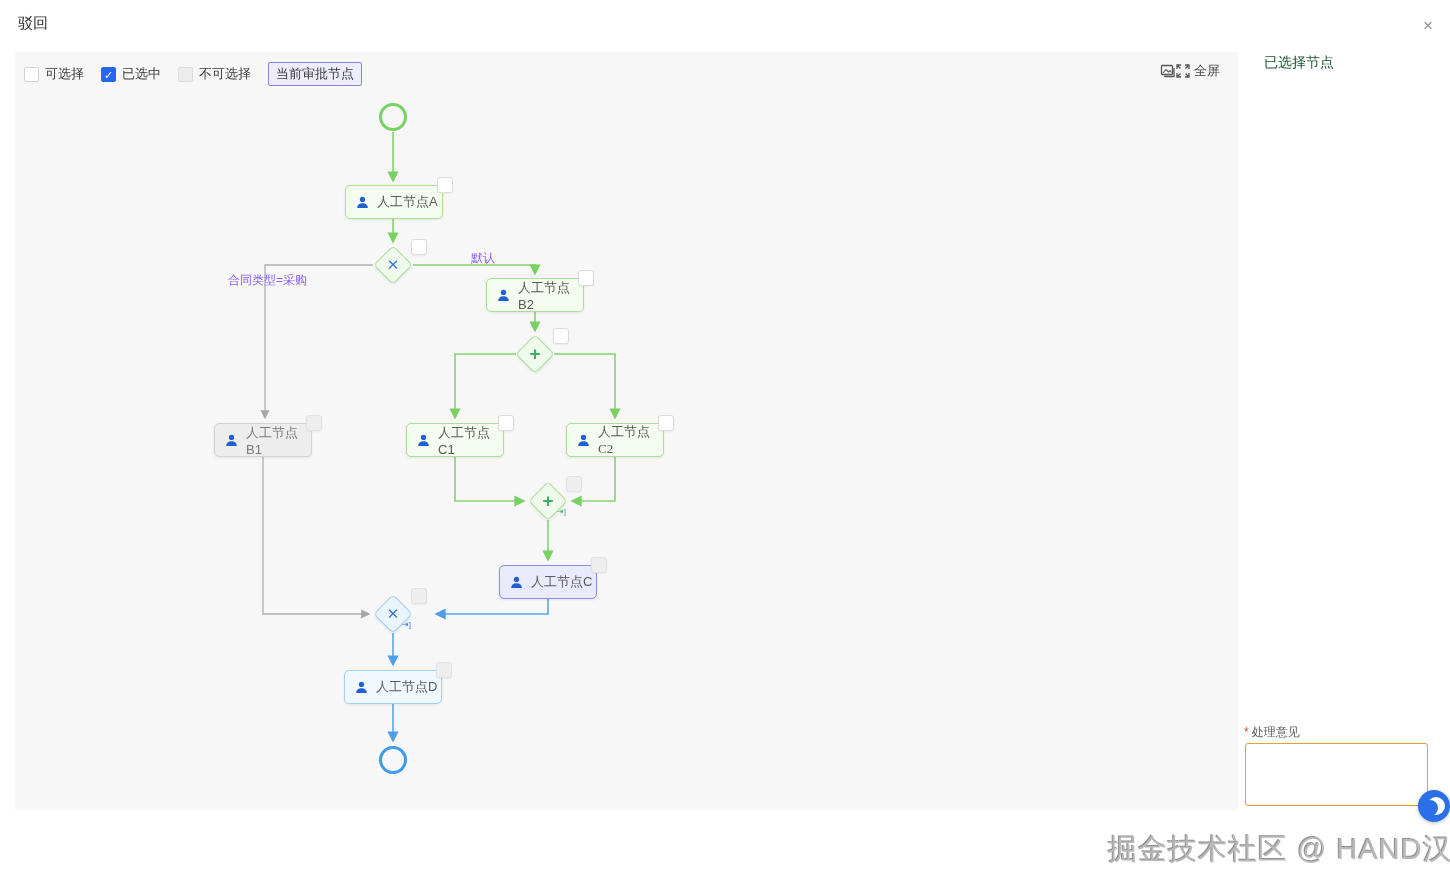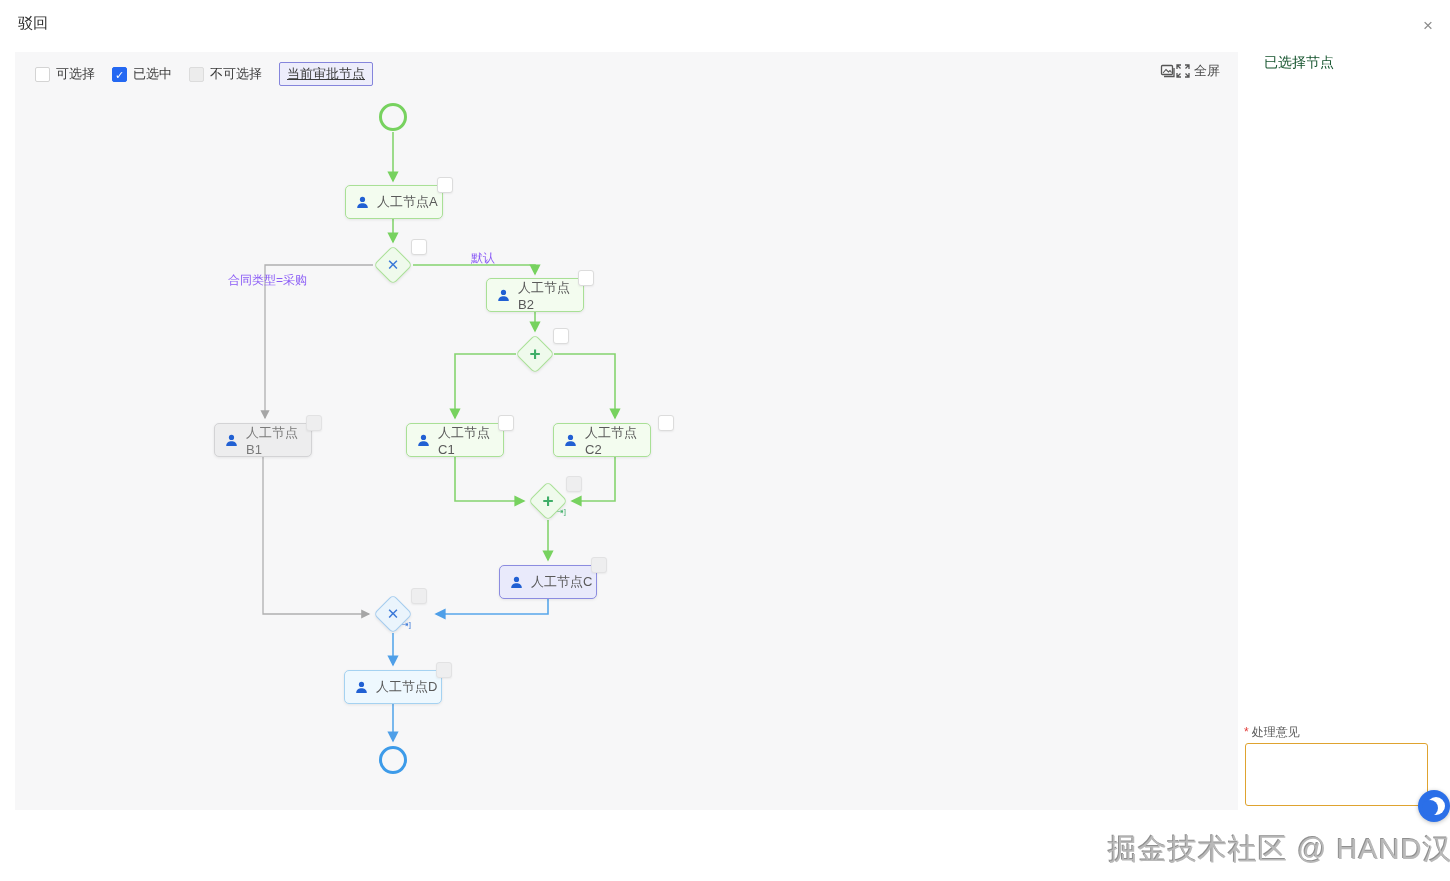--- a/index.html
+++ b/index.html
@@ -9,29 +9,29 @@
   .dialog { position:relative; width:1333px; height:881px; background:#fff; }
 
   
   .hdr-title { position:absolute; left:18px; top:14px; font-size:15px; color:#2d2d2d; font-weight:500; }
   .hdr-close { position:absolute; left:1416px; top:14px; width:24px; height:24px; color:#8c8c8c;
     font-size:17px; line-height:24px; text-align:center; cursor:pointer; }
 
   
   .canvas { position:absolute; left:15px; top:52px; width:1223px; height:758px; background:#f7f7f8; }
 
-  .legend { position:absolute; left:20px; top:10px; display:flex; align-items:center; gap:17px;
+  .legend { position:absolute; left:9px; top:10px; display:flex; align-items:center; gap:17px;
     font-size:13px; color:#3a3a3a; }
   .legend-item { display:flex; align-items:center; gap:6px; }
   .cbx { width:15px; height:15px; border-radius:2px; border:1px solid #d4d4d4; background:#fff; }
   .cbx.checked { background:#2468f2; border-color:#2468f2; color:#fff; font-size:11px; line-height:14px;
     text-align:center; font-weight:bold; }
   .cbx.disabled { background:#ececec; border-color:#dcdcdc; }
   .chip-current { border:1px solid #8585dc; background:#ededfb; color:#3a3a3a; font-size:13px;
-    padding:2px 7px; border-radius:2px;text-decoration:underline; }
+    padding:2px 7px; border-radius:2px; }
 
   .canvas-tools { position:absolute; right:18px; top:10px; display:flex; align-items:center; 
     color:#4a4a4a; font-size:13px; }
   .tool { display:flex; align-items:center; gap:4px; cursor:pointer; }
 
   
   .edges { position:absolute; left:0; top:0; }
   .evt-circle { position:absolute; border-radius:50%; background:transparent; }
   .evt-start { left:364px; top:51px; width:28px; height:28px; border:3px solid #77d25f; }
   .evt-end   { left:364px; top:694px; width:28px; height:28px; border:3px solid #3d9be9; }
@@ -201,21 +201,21 @@
         </svg>
       <span>人工节点B2</span>
     </div>
     <div class="node" style="left:391px; top:371px;">
       <svg class="person" width="13" height="13" viewBox="0 0 13 13">
           <circle cx="6.5" cy="3.4" r="2.6" fill="#2160d3"></circle>
           <path d="M1.2 12 C1.2 8.6 4 7.2 6.5 7.2 C9 7.2 11.8 8.6 11.8 12 Z" fill="#2160d3"></path>
         </svg>
       <span>人工节点C1</span>
     </div>
-    <div class="node" style="left:538px; top:371px;">
+    <div class="node" style="left:551px; top:371px;font-family:Liberation Serif, serif;">
       <svg class="person" width="13" height="13" viewBox="0 0 13 13">
           <circle cx="6.5" cy="3.4" r="2.6" fill="#2160d3"></circle>
           <path d="M1.2 12 C1.2 8.6 4 7.2 6.5 7.2 C9 7.2 11.8 8.6 11.8 12 Z" fill="#2160d3"></path>
         </svg>
       <span>人工节点C2</span>
     </div>
     <div class="node purple" style="left:484px; top:513px;">
       <svg class="person" width="13" height="13" viewBox="0 0 13 13">
           <circle cx="6.5" cy="3.4" r="2.6" fill="#2160d3"></circle>
           <path d="M1.2 12 C1.2 8.6 4 7.2 6.5 7.2 C9 7.2 11.8 8.6 11.8 12 Z" fill="#2160d3"></path>

